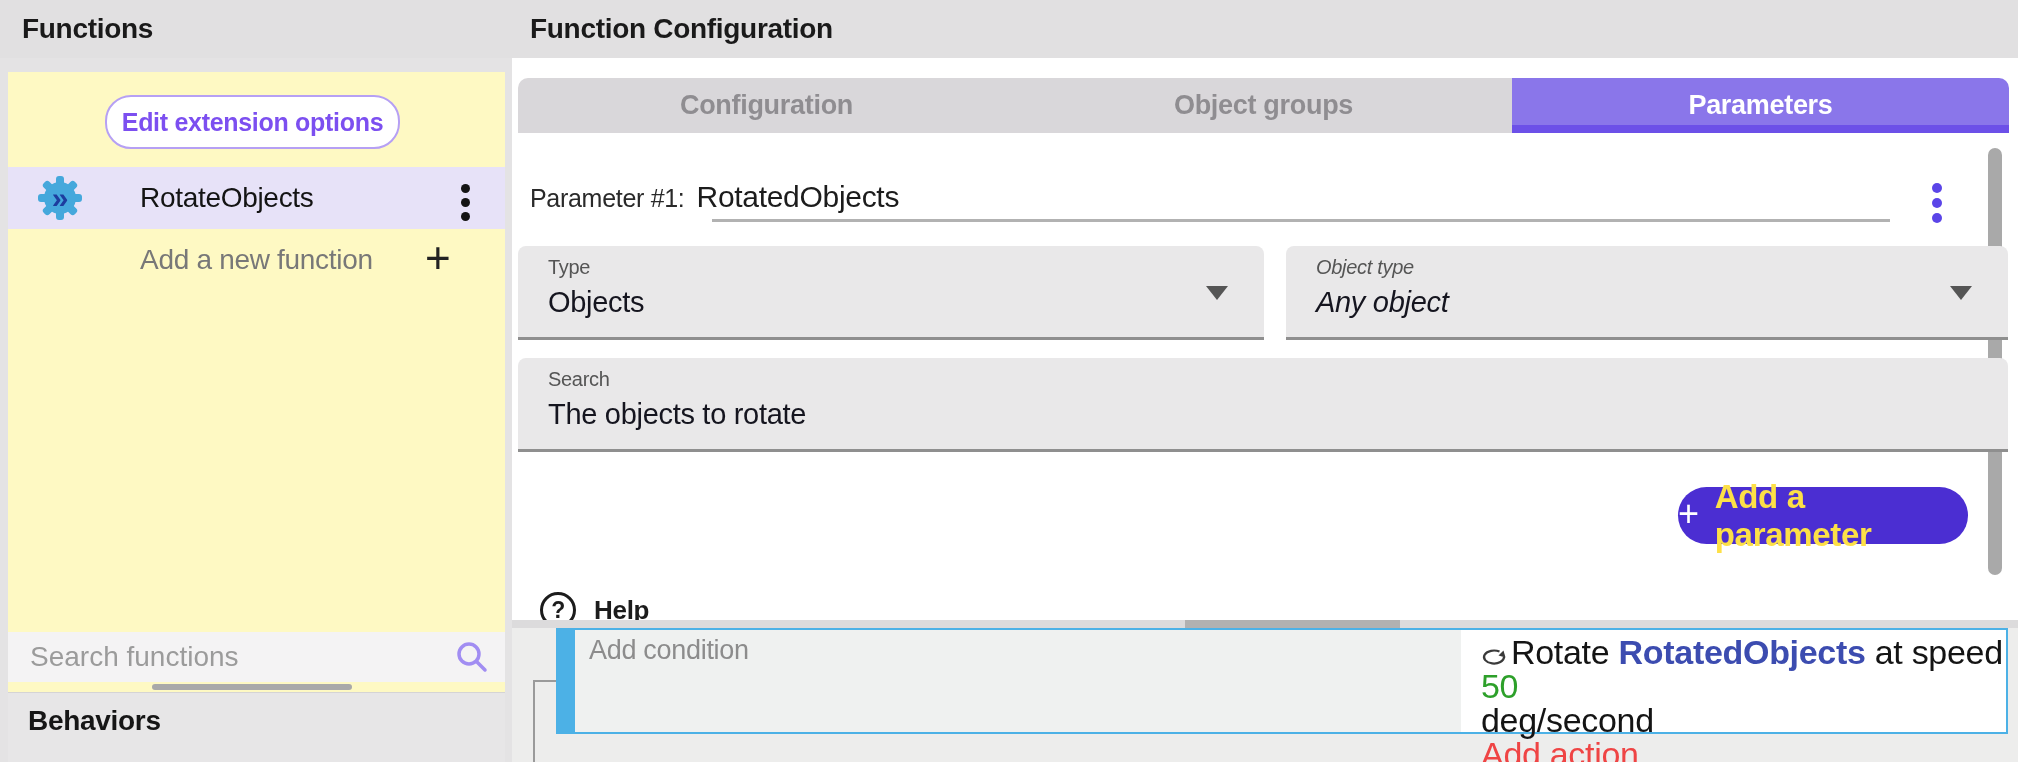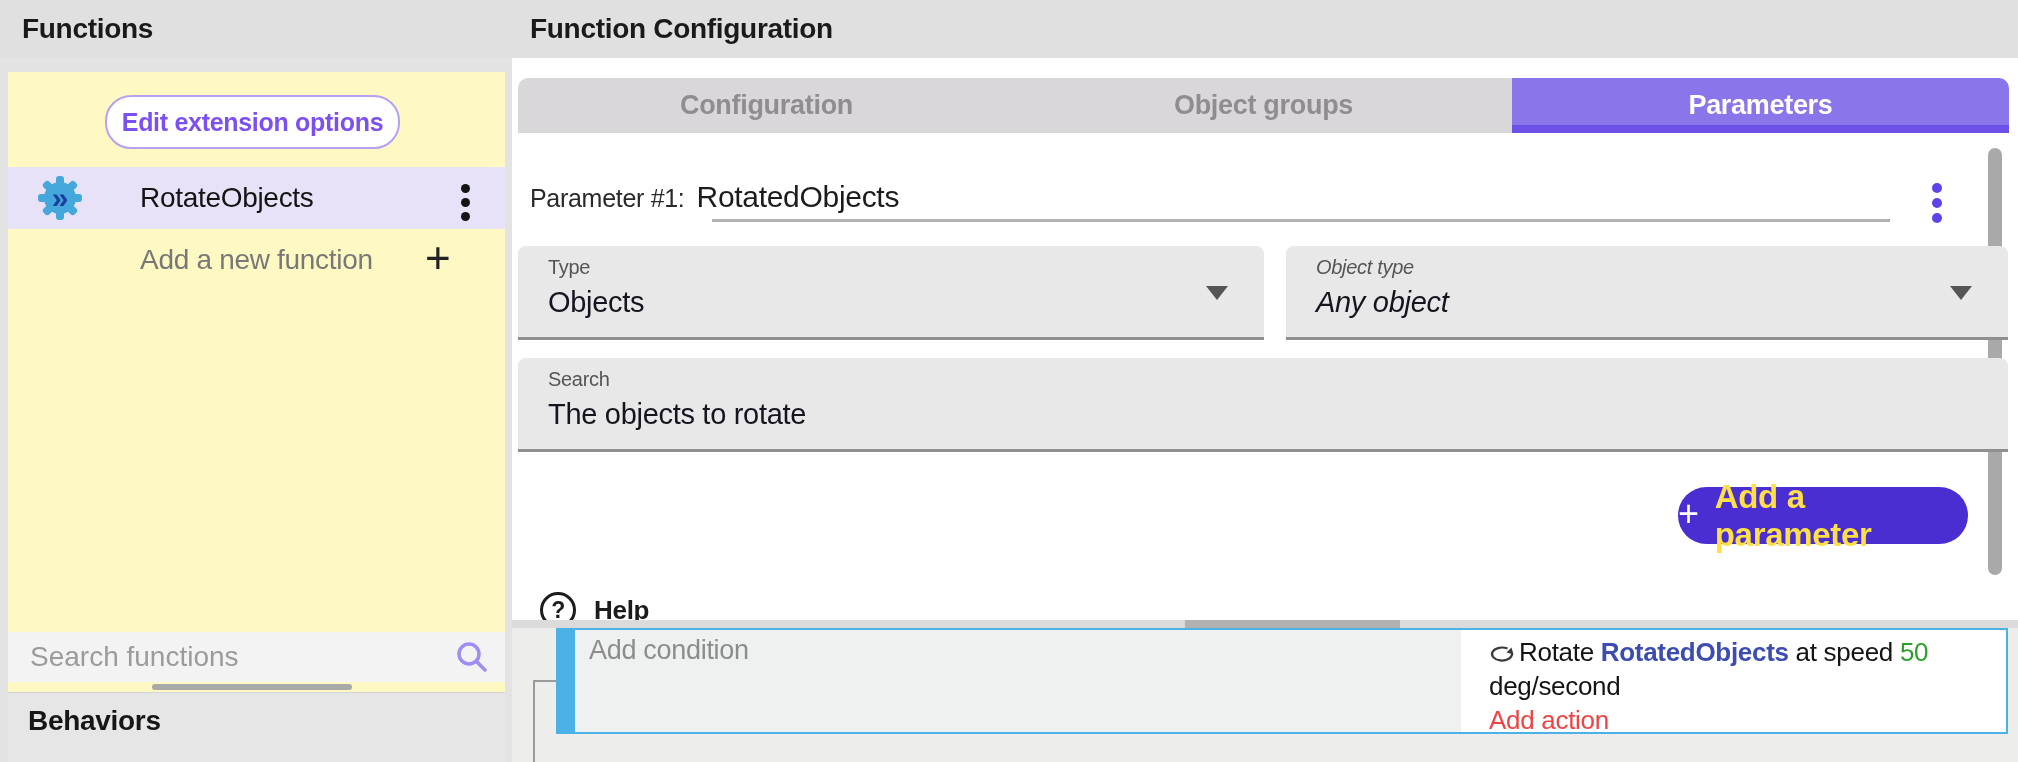--- a/index.html
+++ b/index.html
@@ -84,21 +84,21 @@
 
   
   .events{left:512px;top:620px;width:1506px;height:142px;background:#ededec;z-index:5;}
   .estrip{position:absolute;left:0;top:0;width:1506px;height:8px;background:#dcdbdc;}
   .estrip .ethumb{position:absolute;left:673px;top:0;width:215px;height:8px;background:#b1b1b1;}
   .indent-v{position:absolute;left:21px;top:60px;width:2px;height:82px;background:#9a9a9a;}
   .indent-h{position:absolute;left:21px;top:60px;width:26px;height:2px;background:#9a9a9a;}
   .event-box{position:absolute;left:44px;top:8px;width:1452px;height:106px;border:2px solid var(--event-blue);display:flex;background:#eff1f0;}
   .event-handle{width:17px;background:var(--event-blue);flex:none;}
   .event-conditions{width:886px;flex:none;background:#eff1f0;padding:5px 0 0 14px;font-size:27px;color:#8c8c8c;}
-  .event-actions{flex:1;background:#ffffff;padding:5px 0 0 28px;font-size:26px;color:#141414;line-height:34px;}
+  .event-actions{flex:1;background:#ffffff;padding:5px 0 0 20px;font-size:34px;color:#141414;line-height:34px;}
   .event-actions .obj{font-weight:700;color:var(--action-object-color);}
   .event-actions .val{color:var(--action-value-color);}
   .event-actions .muted{color:#ef4444;}
   .rot-icon{display:inline-block;vertical-align:-3px;margin-right:4px;}
 </style>
 </head>
 <body>
 
 <div class="stage">
 

